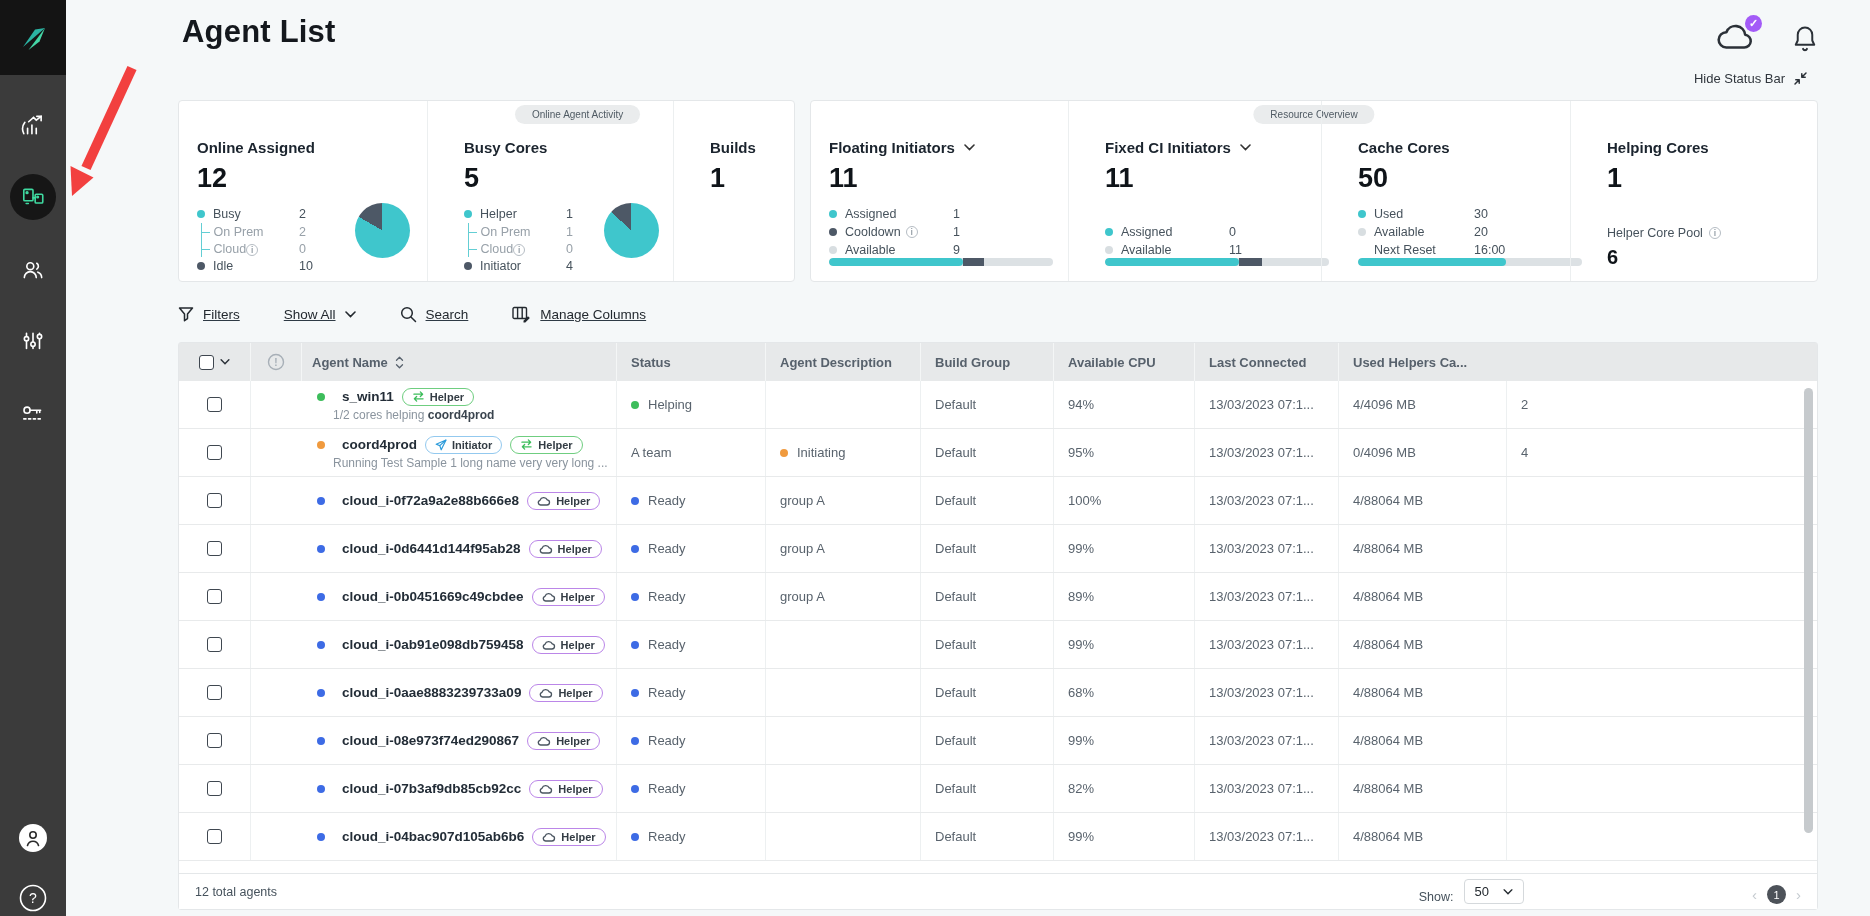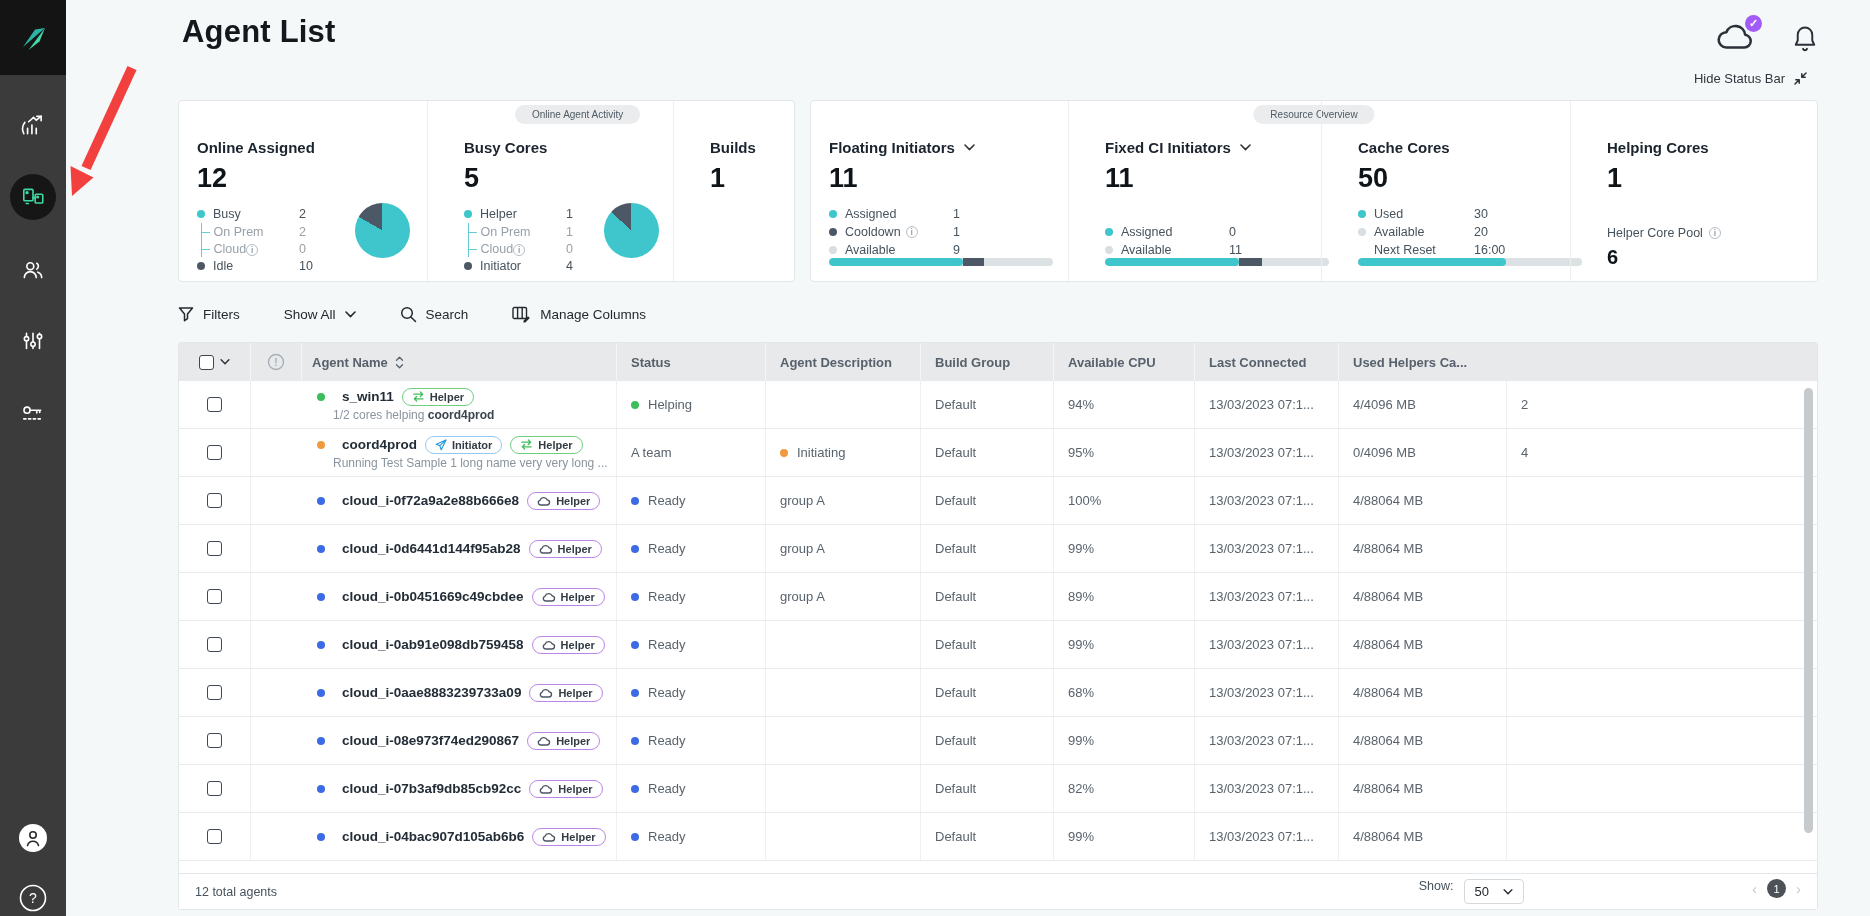--- a/index.html
+++ b/index.html
@@ -48,21 +48,21 @@
   .pie-1 { left:176px; } .pie-2 { left:176px; }
   .bar { position:absolute; left:18px; bottom:15px; width:224px; height:8px; border-radius:4px; background:#DCE1E4; overflow:hidden; }
   .section + .section .bar { left:36px; }
   .bar .seg { position:absolute; top:0; height:100%; }
   .bar .seg.teal { background:#3FC6CC; border-radius:4px; }
   .bar .seg.dark { background:#4D5866; }
   .info-i { width:12px; height:12px; border-radius:50%; border:1px solid #B6BDC4; color:#9AA3AB; font-size:8.5px; display:inline-flex; align-items:center; justify-content:center; font-weight:bold; flex:none; }
   .pool { margin-top:34px; font-size:12.5px; color:#46525C; display:flex; align-items:center; gap:6px; }
   .pool-val { font-size:20px; font-weight:bold; color:#0F1419; margin-top:6px; }
   
-  .toolbar { position:absolute; left:178px; top:298px; width:1640px; height:32px; display:flex; align-items:center; }
+  .toolbar { position:absolute; left:178px; top:298px; width:1640px; height:32px; display:flex; align-items:center;text-decoration:underline; }
   .tool { display:flex; align-items:center; gap:9px; font-size:13.5px; color:#23292F; cursor:pointer; }
   .tool + .tool { margin-left:44px; }
   .manage { margin-left:auto; }
   
   .table { position:absolute; left:178px; top:342px; width:1640px; height:568px; background:#fff; border:1px solid #E4E7E9; border-radius:3px; }
   .thead { display:grid; grid-template-columns:72px 51px 315px 149px 155px 133px 141px 144px 168px 1fr; height:38px; background:#E7E9EA; font-size:13px; font-weight:bold; color:#57616C; }
   .th { display:flex; align-items:center; padding-left:14px; border-right:1px solid #F4F6F6; gap:7px; }
   .th:last-child { border-right:none; }
   .th.c-check { justify-content:center; padding-left:0; gap:6px; }
   .th.c-alert { justify-content:center; padding-left:0; }
@@ -79,21 +79,21 @@
   .sub-line b { color:#3A444E; }
   .checkbox { width:15px; height:15px; border:1.5px solid #3F4750; border-radius:3px; background:#fff; cursor:pointer; flex:none; }
   .sdot { width:8px; height:8px; border-radius:50%; margin-right:9px; flex:none; }
   .badge { display:inline-flex; align-items:center; gap:5px; border-radius:10px; padding:2px 9px; font-size:11px; font-weight:bold; color:#333C44; border:1px solid; background:#fff; white-space:nowrap; }
   .badge.helper { border-color:#6FCE80; }
   .badge.initiator { border-color:#93C9EF; }
   .badge.cloud { border-color:#BB86E8; }
   .scrollbar { position:absolute; right:4px; top:45px; width:9px; height:445px; background:#C6CACD; border-radius:5px; }
   
   .tfoot { position:absolute; left:0; bottom:0; width:100%; height:36px; border-top:1px solid #E4E7E9; display:flex; align-items:center; padding:0 16px; font-size:12.5px; color:#46525C; background:#fff; }
-  .show-group { margin-left:auto; display:flex; align-items:flex-start; gap:10px; }
+  .show-group { margin-left:auto; display:flex; align-items:flex-end; gap:10px; }
   .show-select { border:1px solid #D5D9DC; border-radius:4px; padding:4px 10px; display:flex; align-items:center; gap:14px; font-size:13px; color:#23292F; cursor:pointer; background:#fff; }
   .pager { display:flex; align-items:center; gap:10px; margin-left:218px; }
   .pg-arrow { color:#C5CBD0; font-size:15px; cursor:pointer; line-height:1; }
   .pg-num { width:19px; height:19px; border-radius:50%; background:#4D5259; color:#fff; font-size:11px; display:flex; align-items:center; justify-content:center; }
   
   .annotation { position:absolute; left:48px; top:56px; z-index:9; pointer-events:none; }
   .caret { flex:none; display:inline-flex; }
 </style>
 </head>
 <body>

